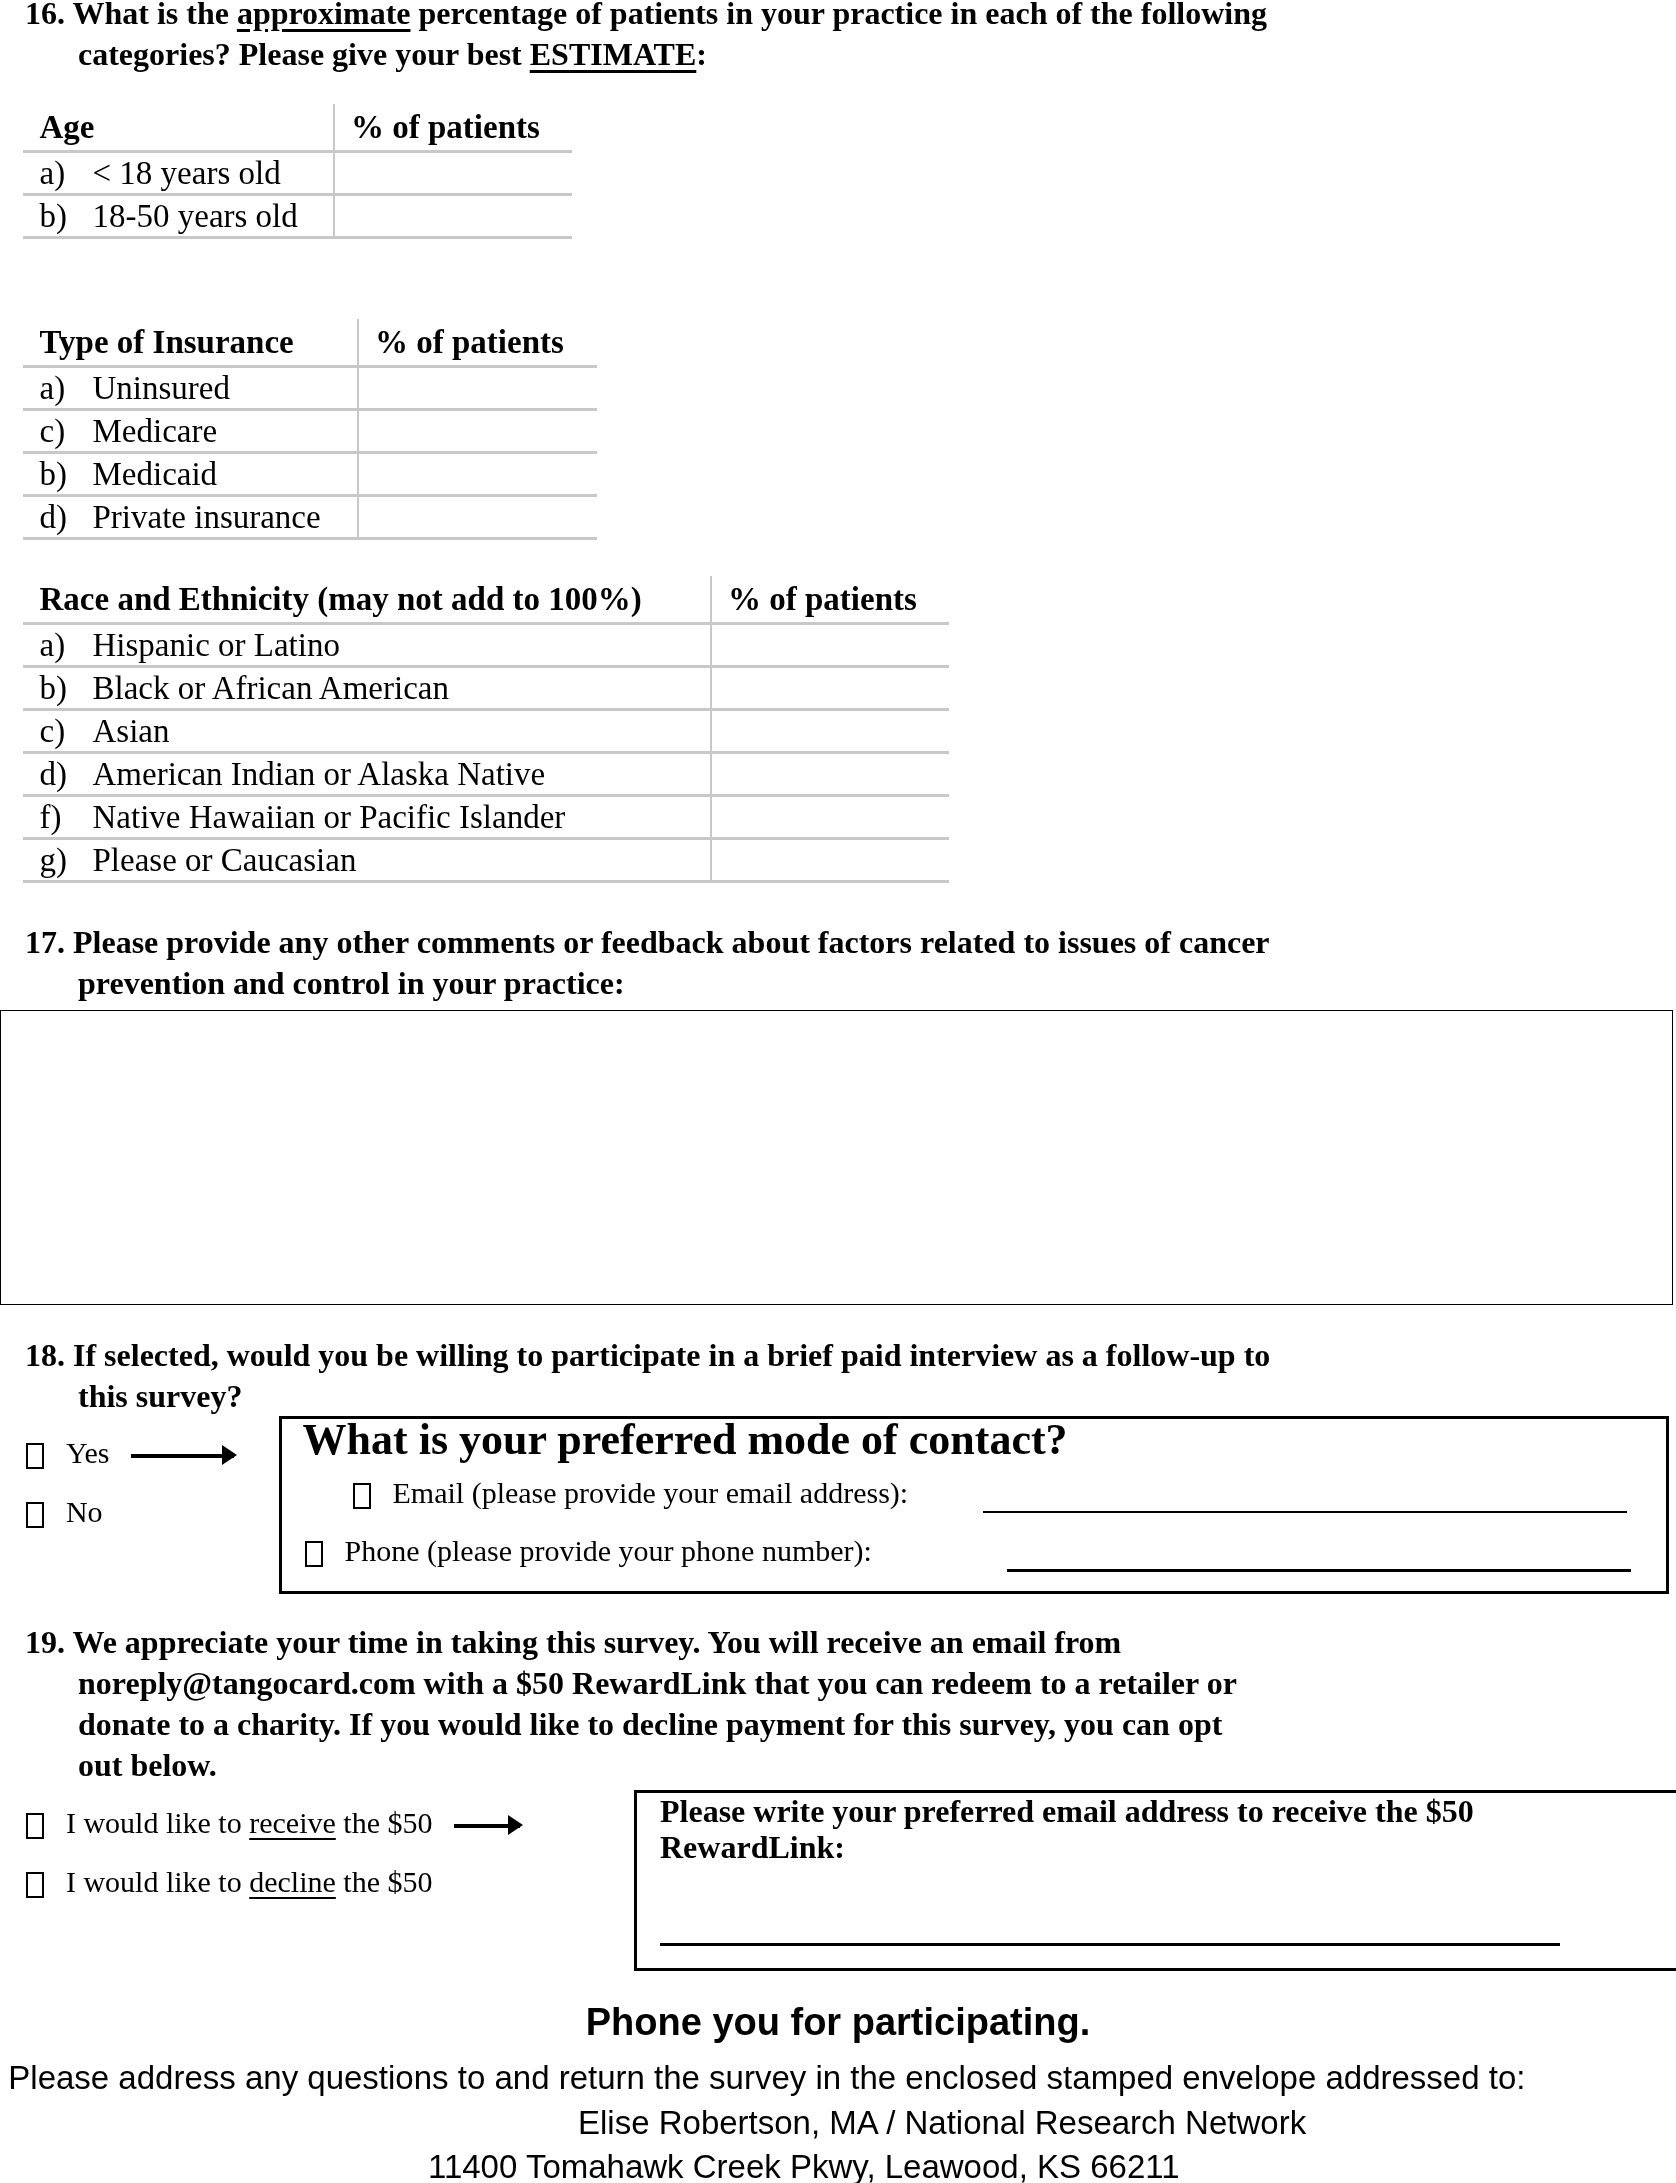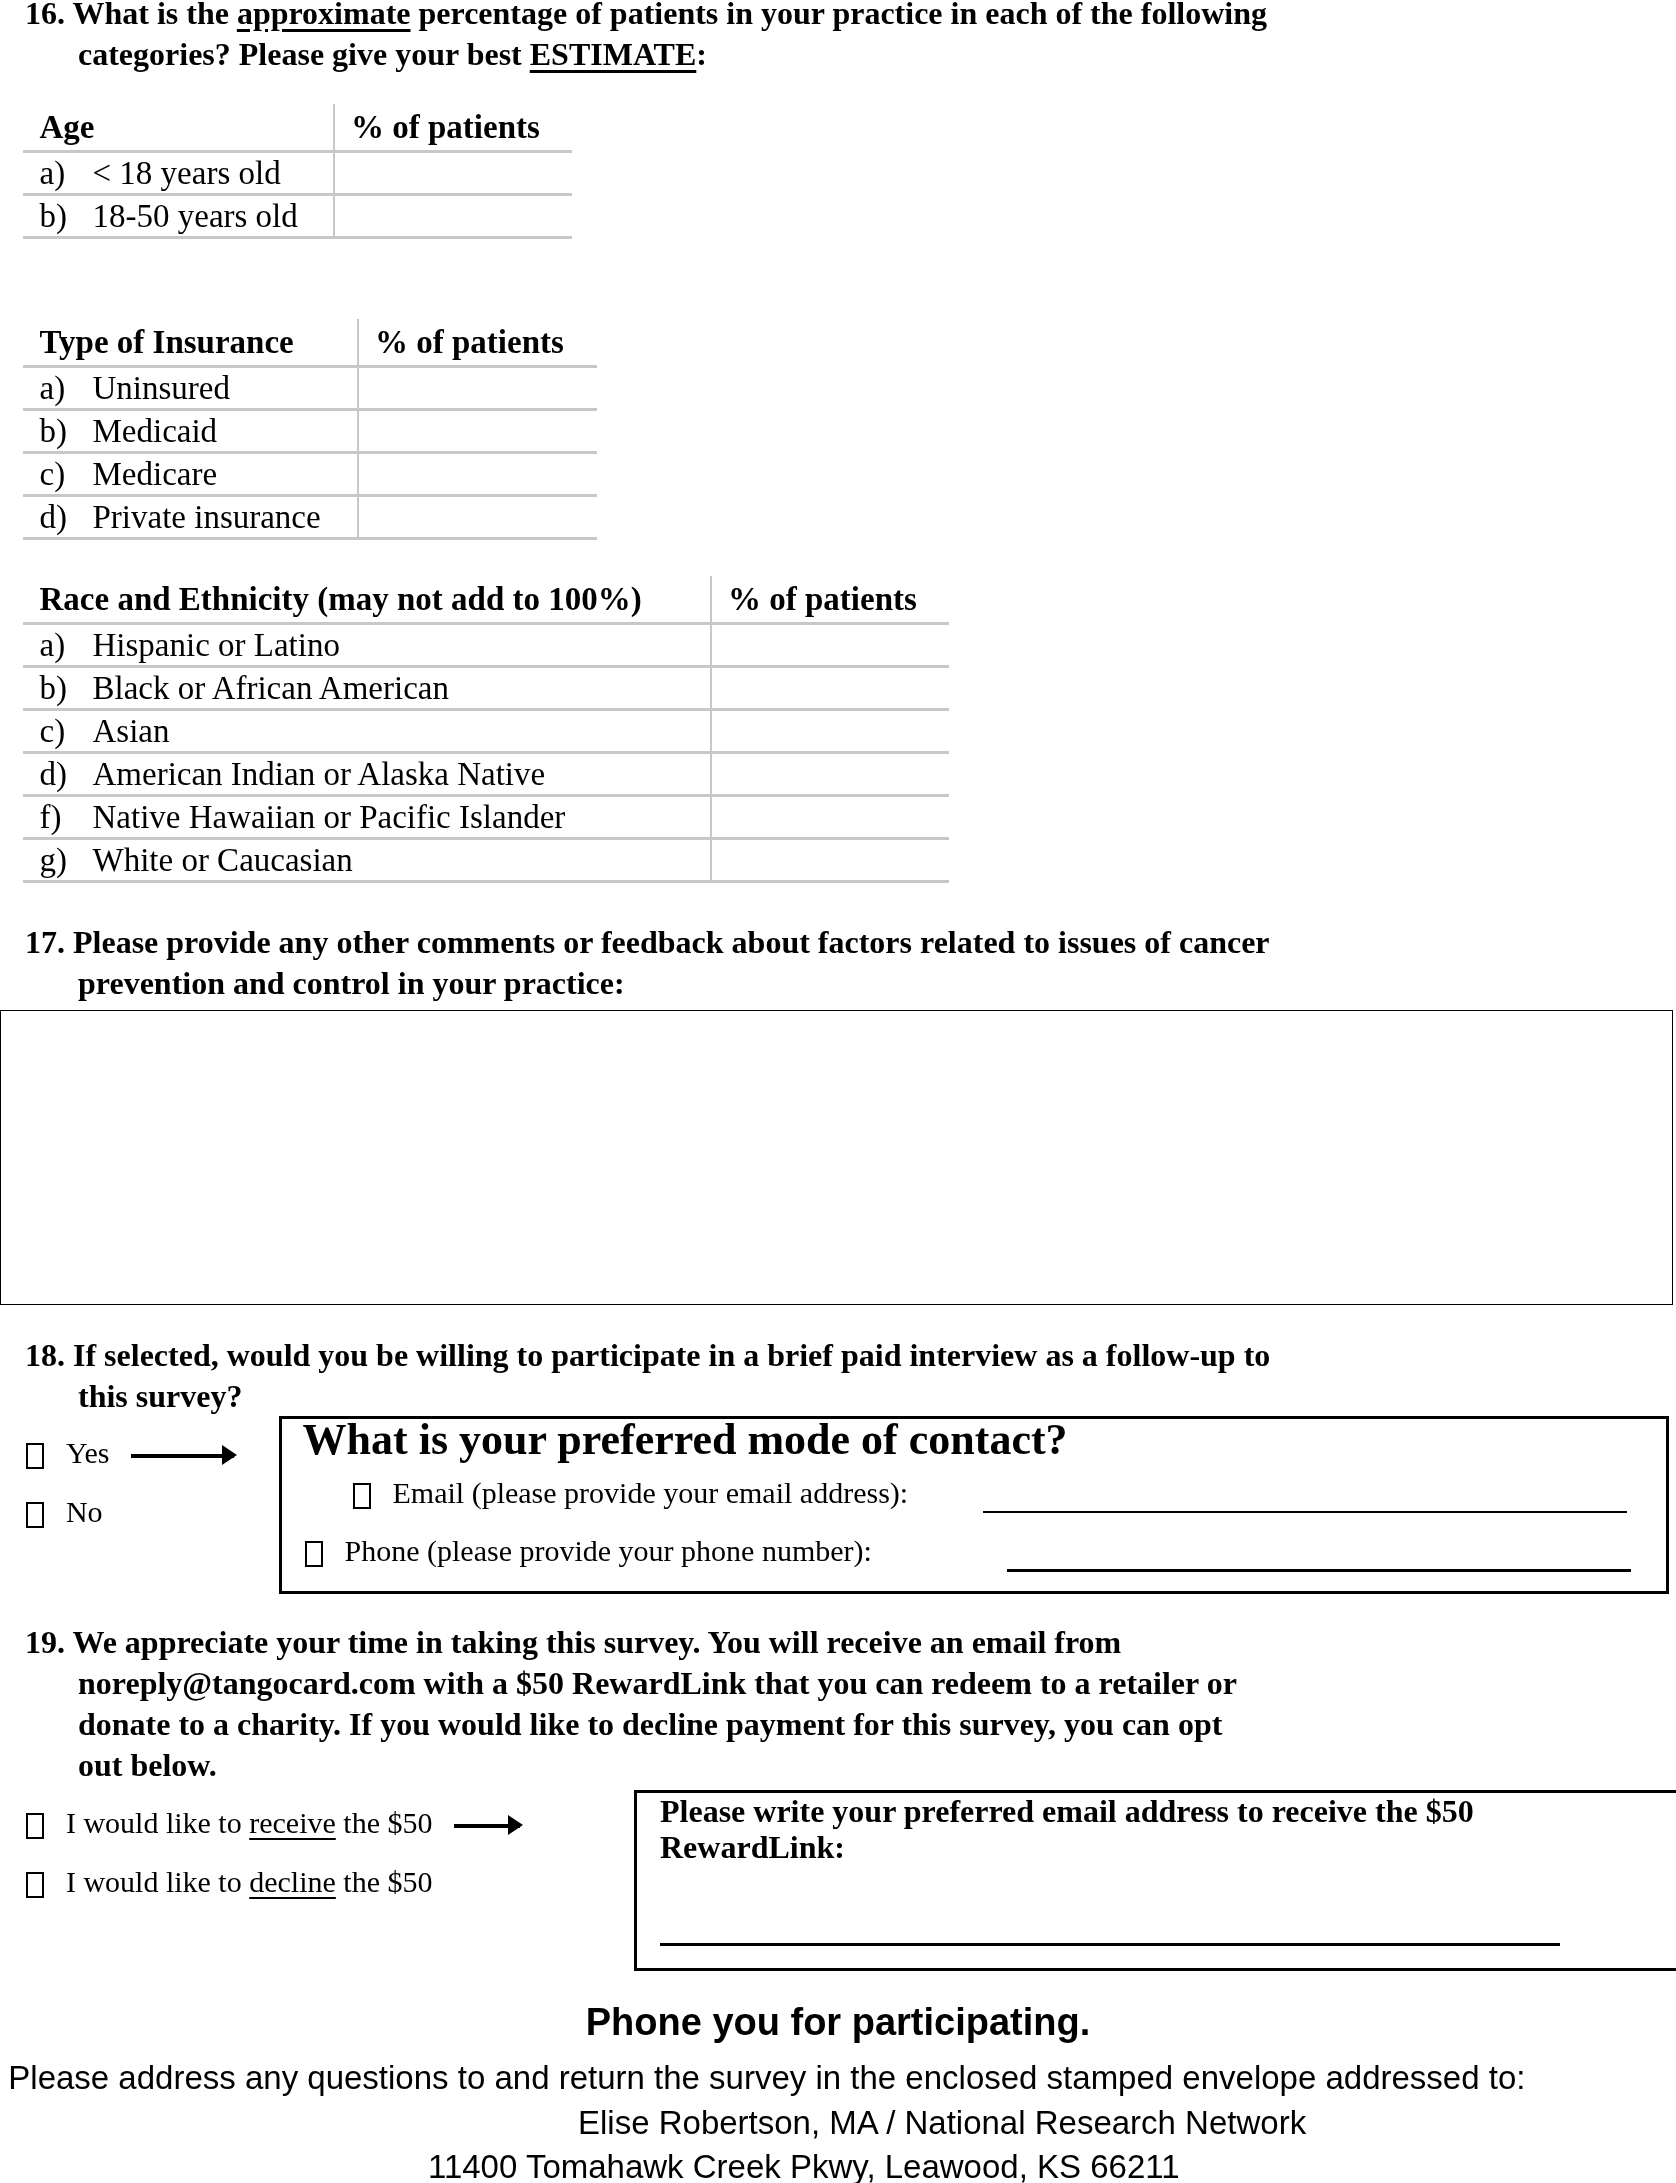--- a/index.html
+++ b/index.html
@@ -61,25 +61,25 @@
   <tbody>
       <tr>
     <th style="width:317px;">Type of Insurance</th>
     <th class="c2">% of patients</th>
   </tr>
   <tr>
     <td><span class="lbl-letter">a)</span><span>Uninsured</span></td>
     <td class="c2"></td>
   </tr>
   <tr>
-    <td><span class="lbl-letter">b)</span><span>Medicaid</span></td>
+    <td><span class="lbl-letter">c)</span><span>Medicare</span></td>
     <td class="c2"></td>
   </tr>
   <tr>
-    <td><span class="lbl-letter">c)</span><span>Medicare</span></td>
+    <td><span class="lbl-letter">b)</span><span>Medicaid</span></td>
     <td class="c2"></td>
   </tr>
   <tr>
     <td><span class="lbl-letter">d)</span><span>Private insurance</span></td>
     <td class="c2"></td>
   </tr>
 </tbody>
   </table>
 
 <table class="grid" style="left:23px; top:576px; width:926px;">
@@ -102,21 +102,21 @@
   </tr>
   <tr>
     <td><span class="lbl-letter">d)</span><span>American Indian or Alaska Native</span></td>
     <td class="c2"></td>
   </tr>
   <tr>
     <td><span class="lbl-letter">f)</span><span>Native Hawaiian or Pacific Islander</span></td>
     <td class="c2"></td>
   </tr>
   <tr>
-    <td><span class="lbl-letter">g)</span><span>White or Caucasian</span></td>
+    <td><span class="lbl-letter">g)</span><span>Please or Caucasian</span></td>
     <td class="c2"></td>
   </tr>
 </tbody>
   </table>
 
 <div class="abs q" style="left:25px; top:922px;">
   <span>17. Please provide any other comments or feedback about factors related to issues of cancer</span>
   <span class="indent">prevention and control in your practice:</span>
 </div>
 <div class="comments-box"></div>

